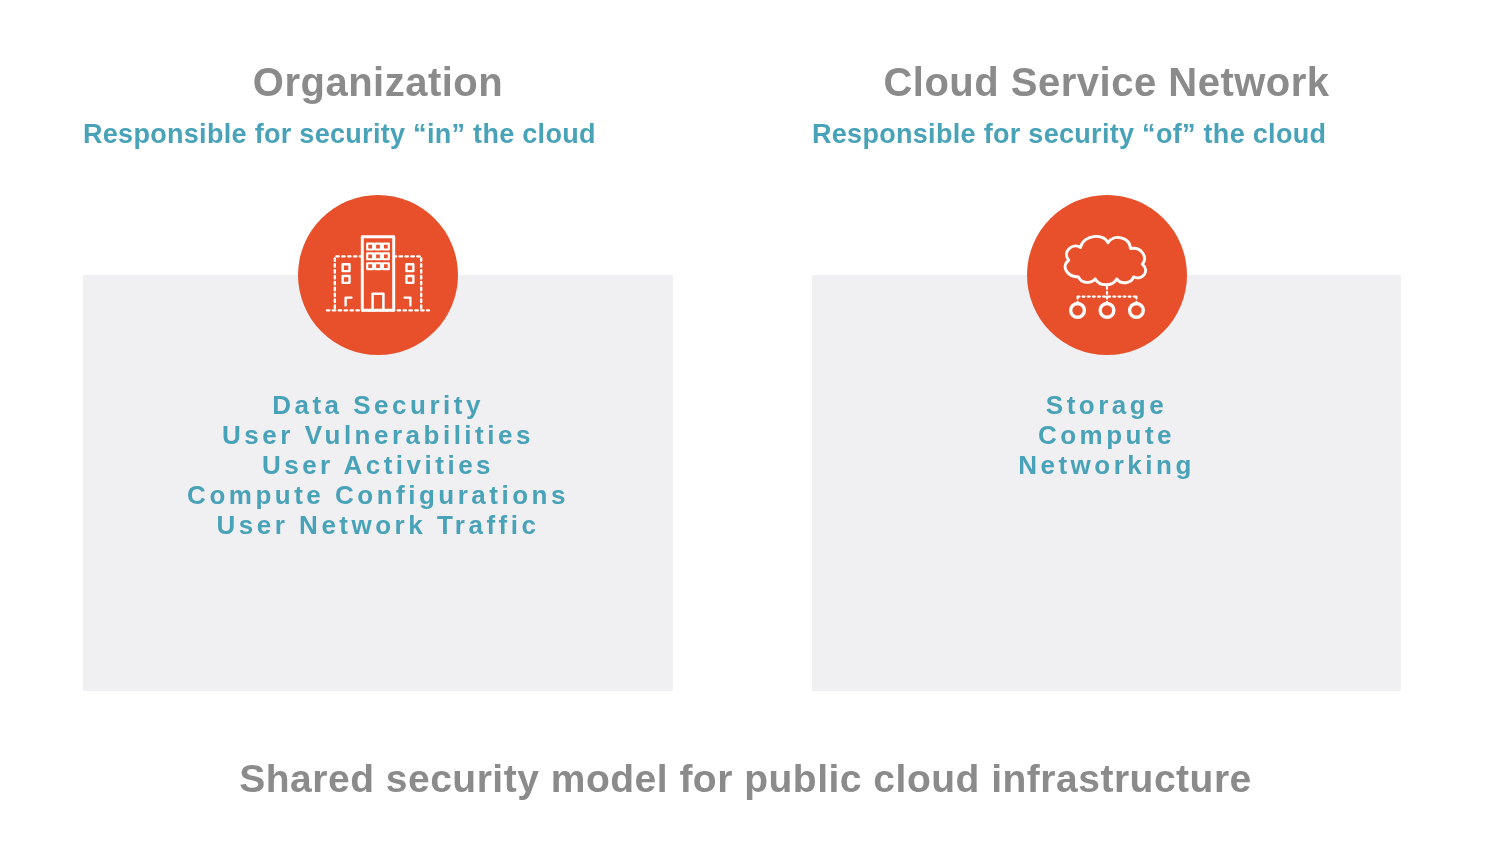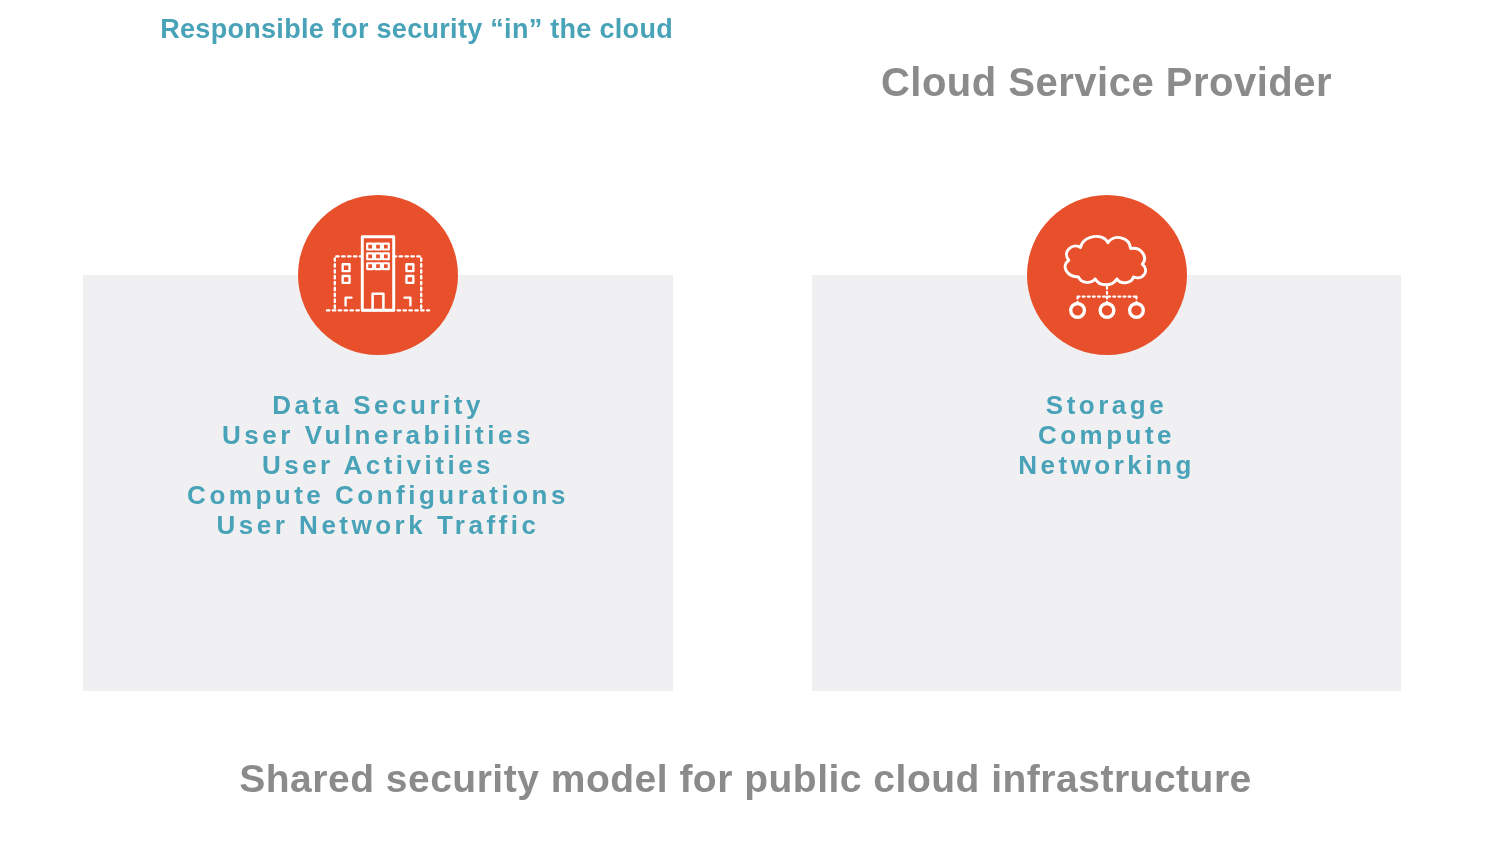--- a/index.html
+++ b/index.html
@@ -23,21 +23,21 @@
   .column.right { left: 812px; width: 589px; }
   .col-title {
     margin-top: 60px;
     text-align: center;
     font-size: 40px;
     letter-spacing: 0.5px;
     color: var(--gray);
   }
   .col-subtitle {
     margin-top: 14px;
-    text-align: right;
+    text-align: left;
     font-size: 27px;
     letter-spacing: 0.3px;
     color: var(--teal);
   }
   .panel {
     position: absolute;
     top: 275px;
     left: 0;
     width: 100%;
     height: 416px;
@@ -81,20 +81,21 @@
     letter-spacing: 0.5px;
     color: var(--gray);
     z-index: 3;
   }
   svg { display: block; }
 </style>
 </head>
 <body>
 
 <section class="column left">
+  <h1 class="col-title">Organization</h1>
   <h2 class="col-subtitle">Responsible for security “in” the cloud</h2>
 
   <div class="icon-circle">
     <span>
       <svg width="118" height="108" viewBox="0 0 120 110" fill="none" stroke="#ffffff" stroke-linecap="round" stroke-linejoin="round">
 
         <path d="M8 91 H112" stroke-width="2.4" stroke-dasharray="2.5 3.5"></path>
 
         <path d="M44 36 H16 V91" stroke-width="2.4" stroke-dasharray="2.5 3.5"></path>
         <rect x="24" y="44" width="7" height="7" stroke-width="2.4"></rect>
@@ -127,21 +128,22 @@
       <li>Data Security</li>
       <li>User Vulnerabilities</li>
       <li>User Activities</li>
       <li>Compute Configurations</li>
       <li>User Network Traffic</li>
     </ul>
   </div>
 </section>
 
 <section class="column right">
-  <h1 class="col-title">Cloud Service Provider</h1>
+  <h1 class="col-title">Cloud Service Network</h1>
+  <h2 class="col-subtitle">Responsible for security “of” the cloud</h2>
 
   <div class="icon-circle">
     <span>
       <svg width="118" height="108" viewBox="0 0 120 110" fill="none" stroke="#ffffff" stroke-linecap="round" stroke-linejoin="round">
 
         <path stroke-width="3" d="M31 57 C19 57 13 46 21 40 C14 31 25 22 33 27 C36 14 56 12 61 22 C67 13 83 16 84 28 C95 26 102 37 96 44 C104 51 96 61 87 57 C85 64 74 65 70 59 C65 67 52 67 48 59 C44 64 34 64 31 57 Z"></path>
 
         <path stroke-width="2.2" stroke-dasharray="2 3.2" d="M60 67 V77 M30 77 H90 M30 77 V83 M60 77 V83 M90 77 V83"></path>
 
         <circle cx="30" cy="91" r="7" stroke-width="3.4"></circle>

